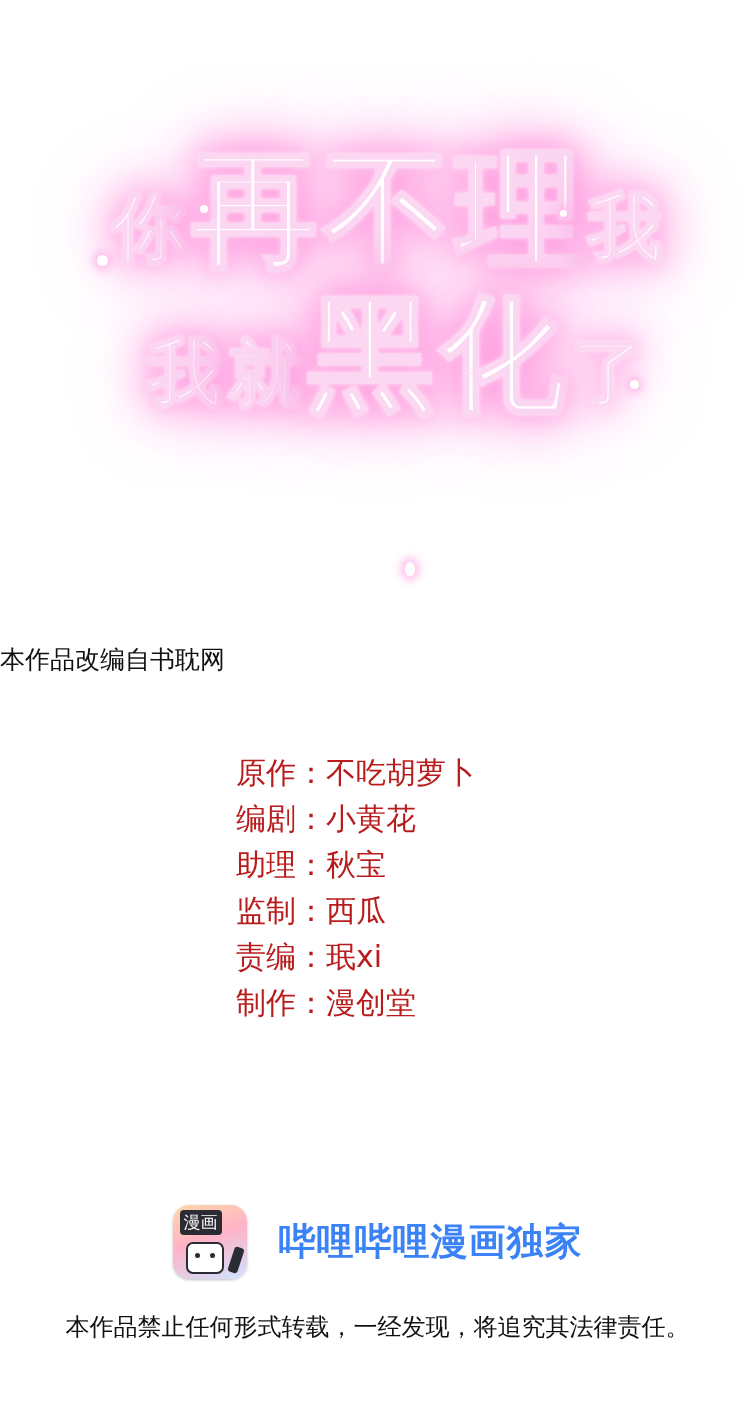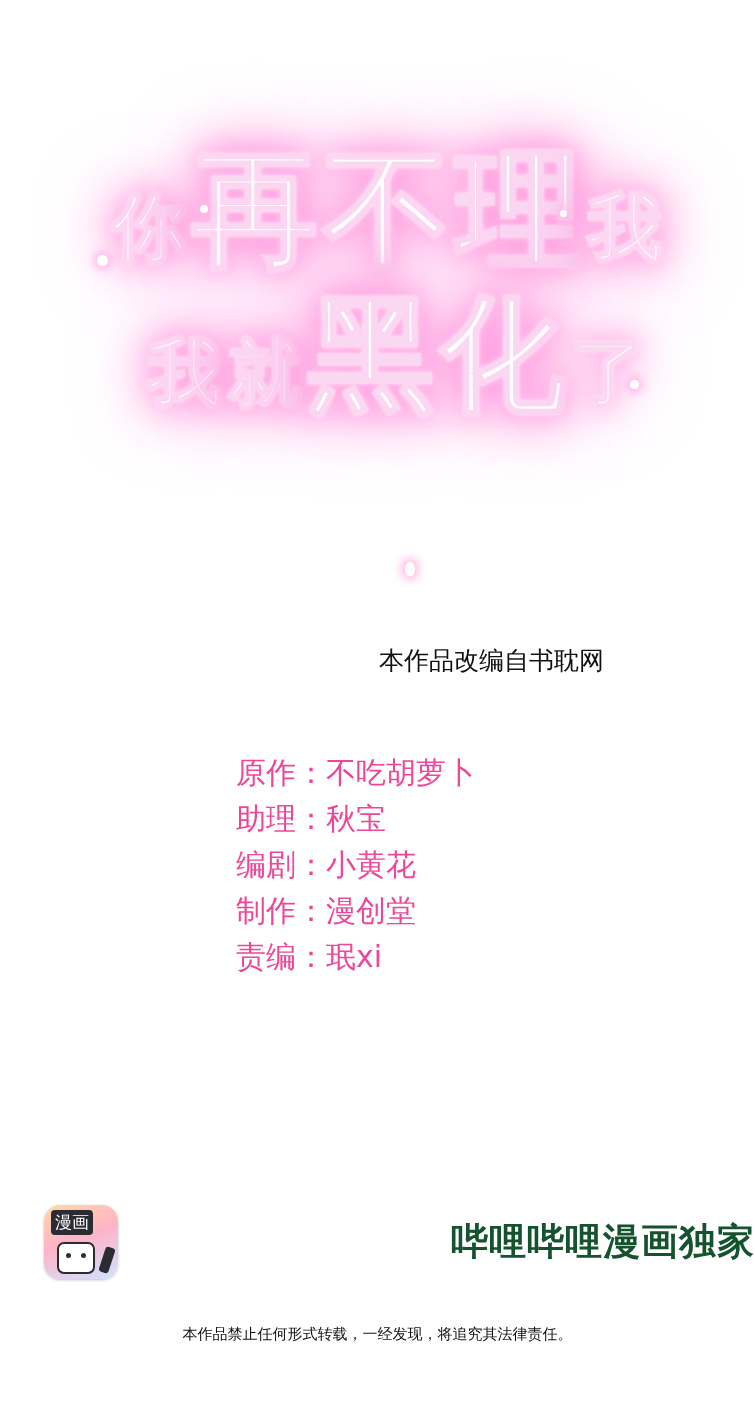--- a/index.html
+++ b/index.html
@@ -84,55 +84,54 @@
   .sp3 { left: 630px; top: 230px; width: 9px;  height: 9px; }
   .sp4 { left: 405px; top: 412px; width: 10px; height: 14px; border-radius: 50% 50% 45% 45%; }
   .sp5 { left: 560px; top: 60px;  width: 7px;  height: 7px; }
 
   
   .source-block {
     position: absolute;
     left: 0;
     top: 638px;
     width: 604px;
-    text-align: right;
-    font-family: Liberation Sans, sans-serif;
+    text-align: left;
+    font-family: Liberation Serif, serif;
     font-size: 25px;
     line-height: 44px;
     color: #111111;
   }
 
   .credits {
     position: absolute;
     left: 236px;
     top: 750px;
     font-family: "DejaVu Sans", sans-serif;
     font-size: 30px;
     line-height: 46px;
-    color: #ec4899;
+    color: #b91c1c;
   }
   .credit-row {
     white-space: nowrap;
   }
   .credit-row .label { }
   .credit-row .value { }
 
   
   .footer {
     position: absolute;
     left: 0;
     top: 1205px;
     width: 755px;
   }
   .brand-row {
     display: flex;
     align-items: center;
-    justify-content: space-between;
+    justify-content: center;
     gap: 32px;
-    margin-left: 44px;
   }
   .brand-logo {
     width: 74px;
     height: 74px;
     border-radius: 16px;
     background: linear-gradient(160deg, #ffd9a8 0%, #ffb3c7 45%, #cfe3ff 100%);
     position: relative;
     overflow: hidden;
     box-shadow: 0 1px 3px rgba(0,0,0,0.25);
   }
@@ -177,28 +176,28 @@
     width: 10px;
     height: 26px;
     background: #2b2b33;
     border-radius: 3px;
     transform: rotate(18deg);
   }
   .brand-text {
     font-family: "DejaVu Sans", sans-serif;
     font-size: 37px;
     font-weight: bold;
-    color: #14532d;
+    color: #3b82f6;
     letter-spacing: 1px;
   }
   .legal {
-    margin-top: 46px;
+    margin-top: 32px;
     text-align: center;
     font-family: "DejaVu Sans", sans-serif;
-    font-size: 15px;
+    font-size: 24px;
     color: #111111;
   }
 </style>
 </head>
 <body>
 
 <div class="page">
 
   <div class="title-art">
     <div class="sparkle sp1"></div>
@@ -218,30 +217,33 @@
 
   <div class="source-block">
     <div>本作品改编自书耽网</div>
   </div>
 
   <div class="credits">
     <div class="credit-row">
       <span class="label">原作：</span><span class="value">不吃胡萝卜</span>
     </div>
     <div class="credit-row">
+      <span class="label">编剧：</span><span class="value">小黄花</span>
+    </div>
+    <div class="credit-row">
       <span class="label">助理：</span><span class="value">秋宝</span>
     </div>
     <div class="credit-row">
-      <span class="label">编剧：</span><span class="value">小黄花</span>
+      <span class="label">监制：</span><span class="value">西瓜</span>
+    </div>
+    <div class="credit-row">
+      <span class="label">责编：</span><span class="value">珉xi</span>
     </div>
     <div class="credit-row">
       <span class="label">制作：</span><span class="value">漫创堂</span>
-    </div>
-    <div class="credit-row">
-      <span class="label">责编：</span><span class="value">珉xi</span>
     </div>
   </div>
 
   <div class="footer">
     <div class="brand-row">
       <div class="brand-logo">
         <span class="tag">漫画</span>
         <span class="face"></span>
         <span class="pen"></span>
       </div>

